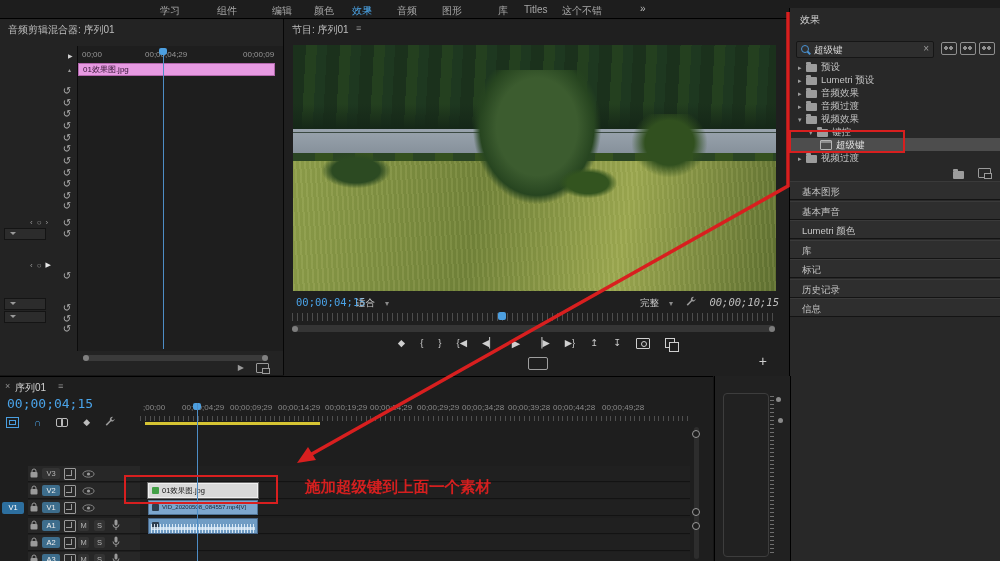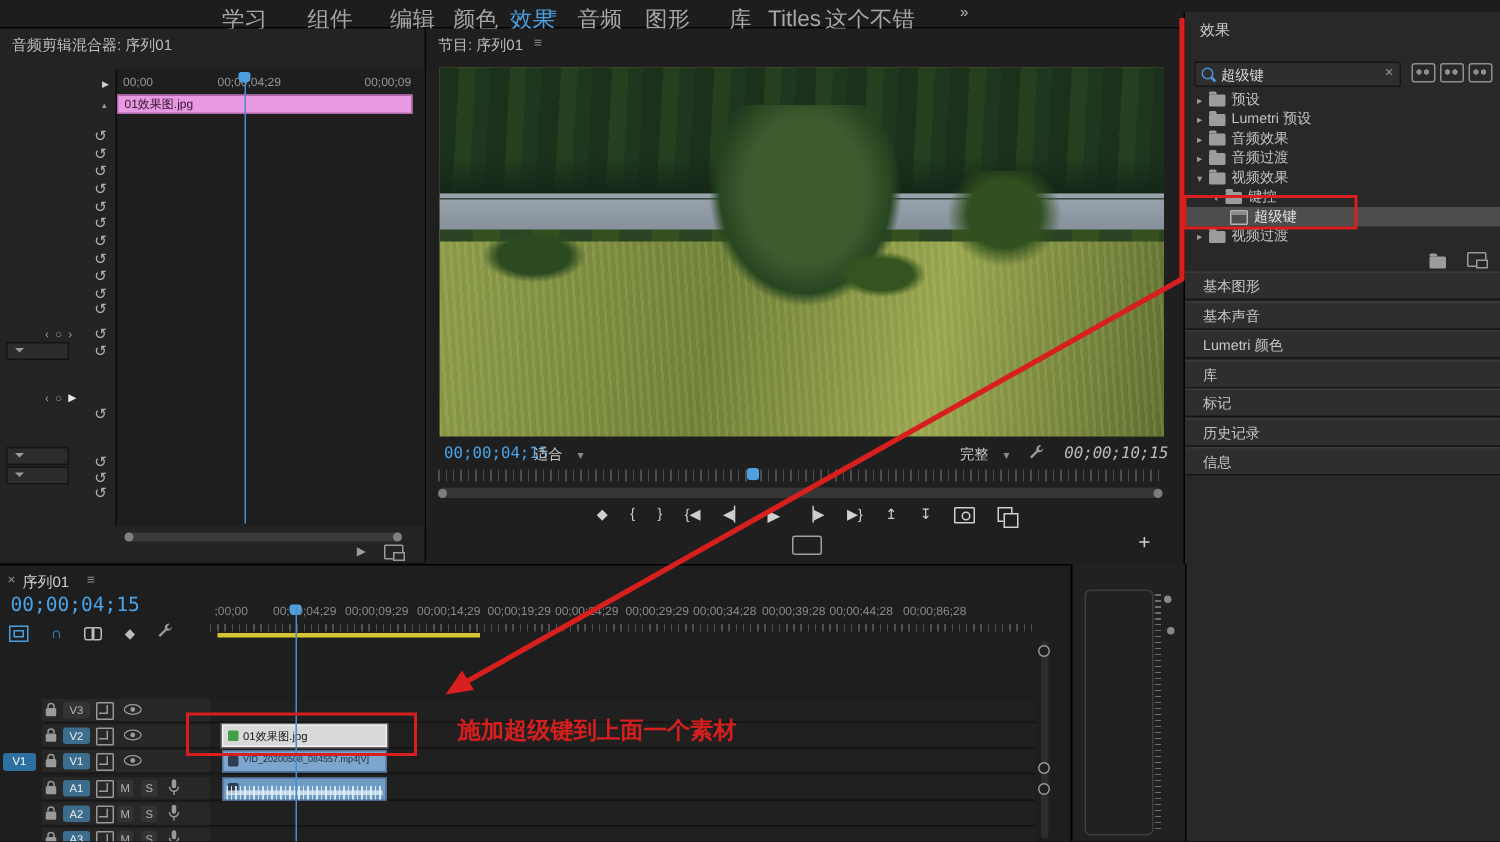--- a/index.html
+++ b/index.html
@@ -1,21 +1,21 @@
 <!DOCTYPE html>
 <html><head>
 <meta charset="utf-8">
 <style>
   html,body{margin:0;padding:0;background:#111;}
   .app{position:relative;width:1000px;height:561px;background:#161616;overflow:hidden;
        font-family:"Liberation Sans",sans-serif;color:#c8c8c8;font-size:10px;}
 
   
   .menubar{position:absolute;left:0;top:0;width:1000px;height:18px;background:#1d1d1d;border-bottom:1px solid #000;}
-  .menu-tab{position:absolute;top:4px;font-size:15px;color:#a6a6a6;white-space:nowrap;}
+  .menu-tab{position:absolute;top:4px;font-size:10px;color:#a6a6a6;white-space:nowrap;margin-left:12px;}
   .menu-tab.active{color:#4aa0e0;}
   .mt0{left:148px}.mt1{left:205px}.mt2{left:260px}.mt3{left:302px}.mt4{left:340px}
   .mt5{left:385px}.mt6{left:430px}.mt7{left:486px}.mt8{left:512px}.mt9{left:550px}
   .menu-ham{position:absolute;left:366px;top:4px;color:#4aa0e0;font-size:9px;}
   .menu-ovf{position:absolute;left:640px;top:3px;color:#bdbdbd;font-size:10px;}
 
   
   .ptitle{font-size:10px;color:#bdbdbd;white-space:nowrap;}
   .pmenu{color:#8f8f8f;font-size:9px;}
 
@@ -402,21 +402,21 @@
       <span class="rl r0">;00;00</span>
       <span class="rl r1">00;00;04;29</span>
       <span class="rl r2">00;00;09;29</span>
       <span class="rl r3">00;00;14;29</span>
       <span class="rl r4">00;00;19;29</span>
       <span class="rl r5">00;00;24;29</span>
       <span class="rl r6">00;00;29;29</span>
       <span class="rl r7">00;00;34;28</span>
       <span class="rl r8">00;00;39;28</span>
       <span class="rl r9">00;00;44;28</span>
-      <span class="rl r10">00;00;86;28</span>
+      <span class="rl r10">00;00;49;28</span>
       <div class="tl-ticks"></div>
     </div>
     <div class="workbar"></div>
 
     <div class="trow t0">
       <svg class="lockic" viewBox="0 0 8 10">
           <rect class="g" x="0.5" y="4" width="7" height="5.5" rx="1"></rect>
           <path d="M2 4V3a2 2 0 0 1 4 0v1" fill="none" stroke="#9a9a9a"></path>
         </svg>
       <span class="tbadge">V3</span>

